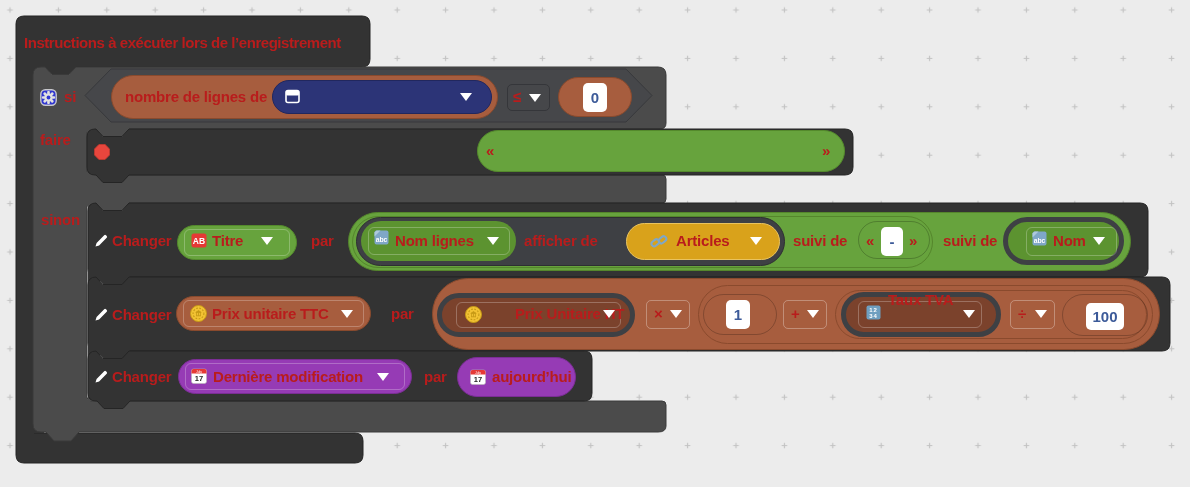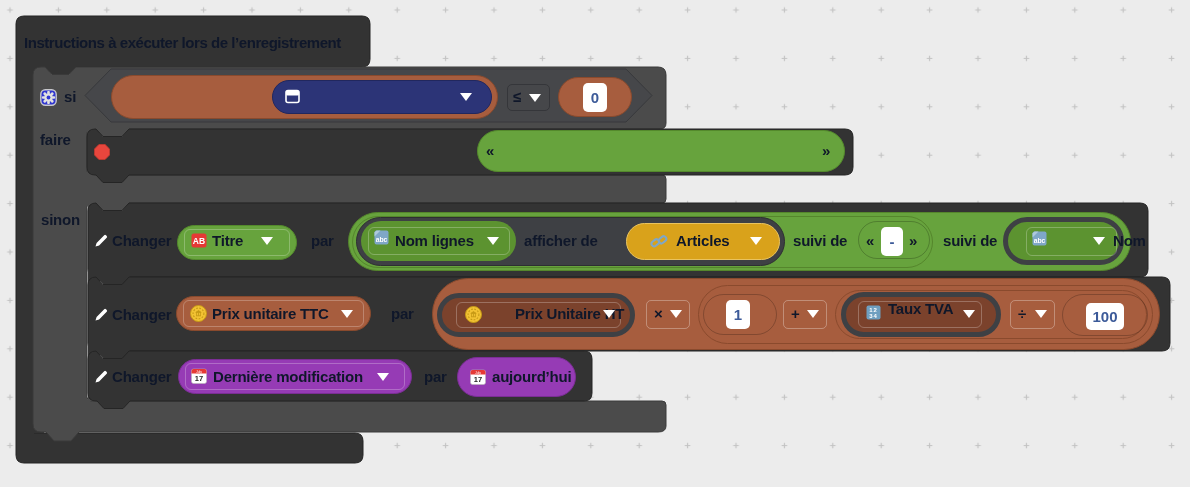--- a/index.html
+++ b/index.html
@@ -1,21 +1,21 @@
 <!DOCTYPE html>
 <html><head>
 <meta charset="utf-8">
 <style>
   html,body { margin:0; padding:0; background:#ececec; }
   #stage { position:relative; width:1190px; height:487px; overflow:hidden;
            background:#ececec; font-family:"Liberation Sans",sans-serif; }
   #stage * { box-sizing:border-box; }
   .abs { position:absolute; }
   .lbl { position:absolute; font:700 15px "Liberation Sans",sans-serif;
-         letter-spacing:-0.2px; color:#0f172a; white-space:nowrap; line-height:18px; }
+         letter-spacing:-0.2px; color:#b91c1c; white-space:nowrap; line-height:18px; }
   .pill { position:absolute; }
   .box { position:absolute; background:#fff; border-radius:5px;
          display:flex; align-items:center; justify-content:center;
          font:700 15px "Liberation Sans",sans-serif; color:#3c5a99; }
   .arw { position:absolute; width:0; height:0;
          border-left:6.5px solid transparent; border-right:6.5px solid transparent;
          border-top:8px solid #fff; }
   .fo  { position:absolute; border:1px solid rgba(255,255,255,.25); border-radius:6px; }
   .dd  { position:absolute; border-radius:5px; }
   svg.icon { position:absolute; }
@@ -75,20 +75,21 @@
         <rect x="-1.35" y="-6.6" width="2.7" height="3.4" rx="1" transform="rotate(225)"></rect>
         <rect x="-1.35" y="-6.6" width="2.7" height="3.4" rx="1" transform="rotate(270)"></rect>
         <rect x="-1.35" y="-6.6" width="2.7" height="3.4" rx="1" transform="rotate(315)"></rect>
       </g>
       <circle r="1.9" fill="#3036d0"></circle>
     </g>
   </svg>
   <div class="lbl" style="left:64px;top:88px">si</div>
 
   <div class="pill" style="left:111px;top:75px;width:387px;height:44px;border-radius:22px;background:#a75d3e;border:1px solid #8a4a2d"></div>
+  <div class="lbl" style="left:125px;top:88px">nombre de lignes de</div>
   <div class="pill" style="left:272px;top:80px;width:220px;height:34px;border-radius:17px;background:#2c3477;border:1px solid #21275e"></div>
   <svg class="icon" style="left:285px;top:89px" width="15" height="15" viewBox="0 0 15 15">
     <rect x="1" y="1.5" width="13" height="12" rx="2" fill="none" stroke="#fff" stroke-width="1.6"></rect>
     <rect x="1" y="1.5" width="13" height="5" rx="1.5" fill="#fff"></rect>
   </svg>
   <div class="arw" style="left:460px;top:93px"></div>
 
   <div class="dd" style="left:507px;top:84px;width:43px;height:27px;border:1px solid #35363a"></div>
   <div class="lbl" style="left:513px;top:88px">≤</div>
   <div class="arw" style="left:529px;top:94px"></div>
@@ -159,21 +160,21 @@
 
   <div class="lbl" style="left:943px;top:232px">suivi de</div>
 
   <div class="pill" style="left:1003px;top:217px;width:121px;height:48px;border-radius:24px;background:#5c9330;border:5px solid #3e4044"></div>
   <div class="fo" style="left:1026px;top:227px;width:91px;height:29px"></div>
   <svg class="icon" style="left:1032px;top:231px" width="15" height="15" viewBox="0 0 15 15">
     <rect x="0.5" y="0.5" width="14" height="14" rx="2" fill="#7fa7c7"></rect>
     <polygon points="0.5,6.5 0.5,2.5 2.5,0.5 6.5,0.5" fill="#aec9dd"></polygon>
     <text x="7.5" y="11.5" font-family="Liberation Sans,sans-serif" font-size="6.8" font-weight="bold" fill="#fff" text-anchor="middle">abc</text>
   </svg>
-  <div class="lbl" style="left:1113px;top:232px">Nom</div>
+  <div class="lbl" style="left:1053px;top:232px">Nom</div>
   <div class="arw" style="left:1093px;top:237px"></div>
 
   <svg class="icon" style="left:94px;top:307px" width="15" height="15" viewBox="0 0 15 15">
     <path d="M1.5,13.5 L2.6,9.9 L10.2,2.3 Q11.1,1.4 12,2.3 L12.7,3 Q13.6,3.9 12.7,4.8 L5.1,12.4 L1.5,13.5 Z" fill="#fff"></path>
   </svg>
   <div class="lbl" style="left:112px;top:306px">Changer</div>
 
   <div class="pill" style="left:176px;top:296px;width:195px;height:35px;border-radius:17.5px;background:#a75d3e;border:1px solid #8a4a2d"></div>
   <div class="fo" style="left:183px;top:300px;width:181px;height:27px"></div>
   <svg class="icon" style="left:190px;top:305px" width="17" height="17" viewBox="0 0 17 17">
@@ -213,21 +214,21 @@
 
   <div class="pill" style="left:835px;top:289.5px;width:312px;height:49.5px;border-radius:24.75px;border:1px solid #8a4a2d"></div>
 
   <div class="pill" style="left:841px;top:292px;width:160px;height:45px;border-radius:22.5px;background:#7b422c;border:5px solid #3e4044"></div>
   <div class="fo" style="left:858px;top:301px;width:124px;height:27px"></div>
   <svg class="icon" style="left:866px;top:305px" width="15" height="15" viewBox="0 0 15 15">
     <rect x="0.5" y="0.5" width="14" height="14" rx="2" fill="#6f9fc0"></rect>
     <text x="7.5" y="7.2" font-family="Liberation Sans,sans-serif" font-size="6" font-weight="bold" fill="#fff" text-anchor="middle" letter-spacing="1">12</text>
     <text x="7.5" y="13.4" font-family="Liberation Sans,sans-serif" font-size="6" font-weight="bold" fill="#fff" text-anchor="middle" letter-spacing="1">34</text>
   </svg>
-  <div class="lbl" style="left:888px;top:300px">Taux TVA</div>
+  <div class="lbl" style="left:888px;top:291px">Taux TVA</div>
   <div class="arw" style="left:963px;top:310px"></div>
 
   <div class="dd" style="left:1010px;top:300px;width:45px;height:29px;border:1px solid rgba(255,255,255,.3)"></div>
   <div class="lbl" style="left:1018px;top:305px">÷</div>
   <div class="arw" style="left:1035px;top:310px"></div>
 
   <div class="pill" style="left:1062px;top:294px;width:86px;height:42px;border-radius:21px;border:1px solid rgba(0,0,0,.22)"></div>
   <div class="box" style="left:1086px;top:303px;width:38px;height:27px">100</div>
 
   <svg class="icon" style="left:94px;top:369px" width="15" height="15" viewBox="0 0 15 15">

